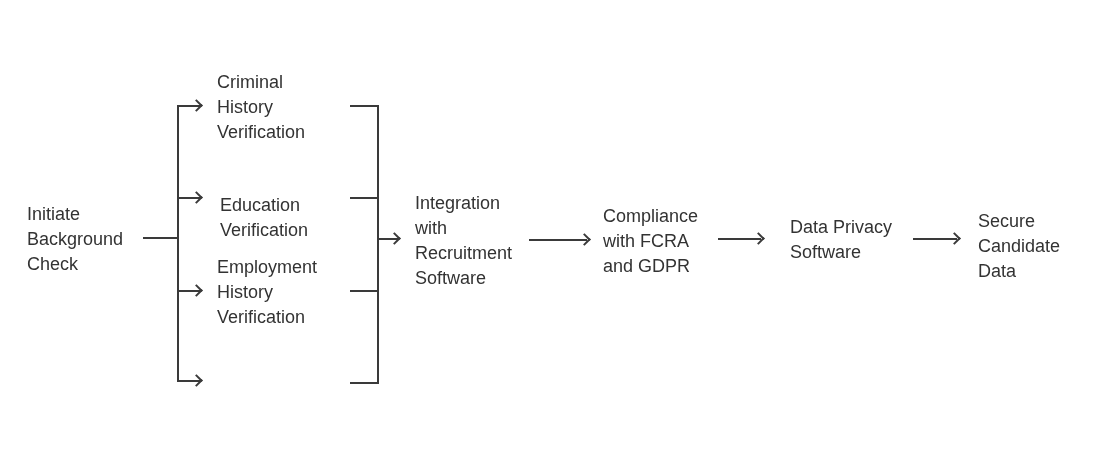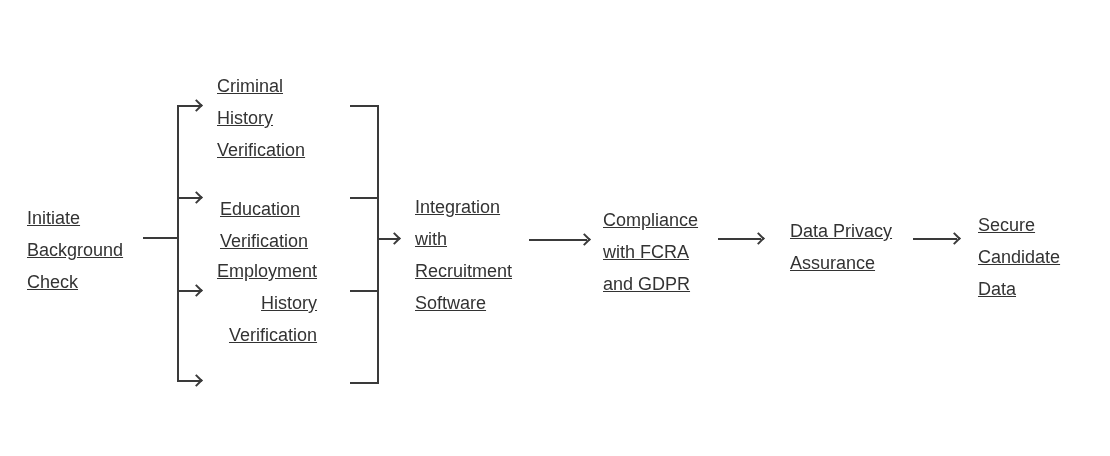--- a/index.html
+++ b/index.html
@@ -8,24 +8,23 @@
     position: relative;
     width: 1110px;
     height: 456px;
     background: #ffffff;
     overflow: hidden;
     font-family: "Liberation Sans", sans-serif;
   }
   .node {
     position: absolute;
     font-size: 18px;
-    line-height: 32px;
+    line-height: 25px;
     color: #333333;
     white-space: pre-line;
-    text-decoration: underline;
   }
   .ln {
     position: absolute;
     background: #3a3a3a;
   }
   .chev {
     position: absolute;
     width: 9px;
     height: 9px;
     box-sizing: border-box;
@@ -40,32 +39,32 @@
 <div class="canvas">
 
   <div class="node" style="left:27px;  top:202px;">Initiate
 Background
 Check</div>
   <div class="node" style="left:217px; top:70px;">Criminal
 History
 Verification</div>
   <div class="node" style="left:220px; top:174px;margin-top:19px;">Education
 Verification</div>
-  <div class="node" style="left:217px; top:255px;text-align:right;">Employment
+  <div class="node" style="left:217px; top:255px;">Employment
 History
 Verification</div>
   <div class="node" style="left:603px; top:204px;">Compliance
 with FCRA
 and GDPR</div>
   <div class="node" style="left:415px; top:191px;">Integration
 with
 Recruitment
 Software</div>
   <div class="node" style="left:790px; top:215px;">Data Privacy
-Assurance</div>
+Software</div>
   <div class="node" style="left:978px; top:209px;">Secure
 Candidate
 Data</div>
 
   <div class="ln" style="left:143px; top:237px; width:35px; height:2px;"></div>
   <div class="ln" style="left:177px; top:105px; width:2px; height:277px;"></div>
 
   <div class="ln" style="left:178px; top:105px; width:22px; height:2px;"></div>
   <div class="chev" style="left:192px; top:101px;"></div>
 

